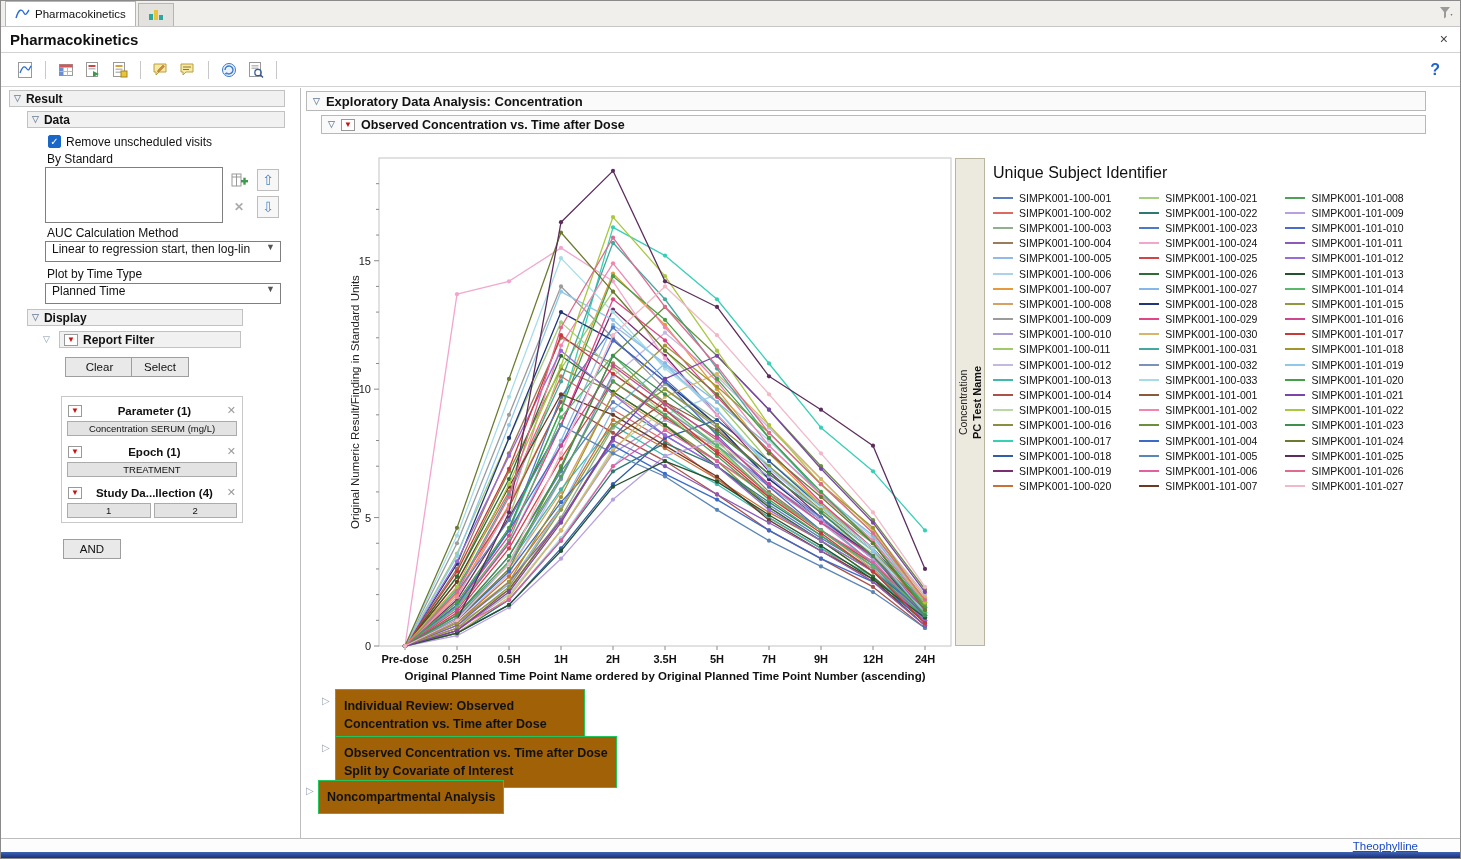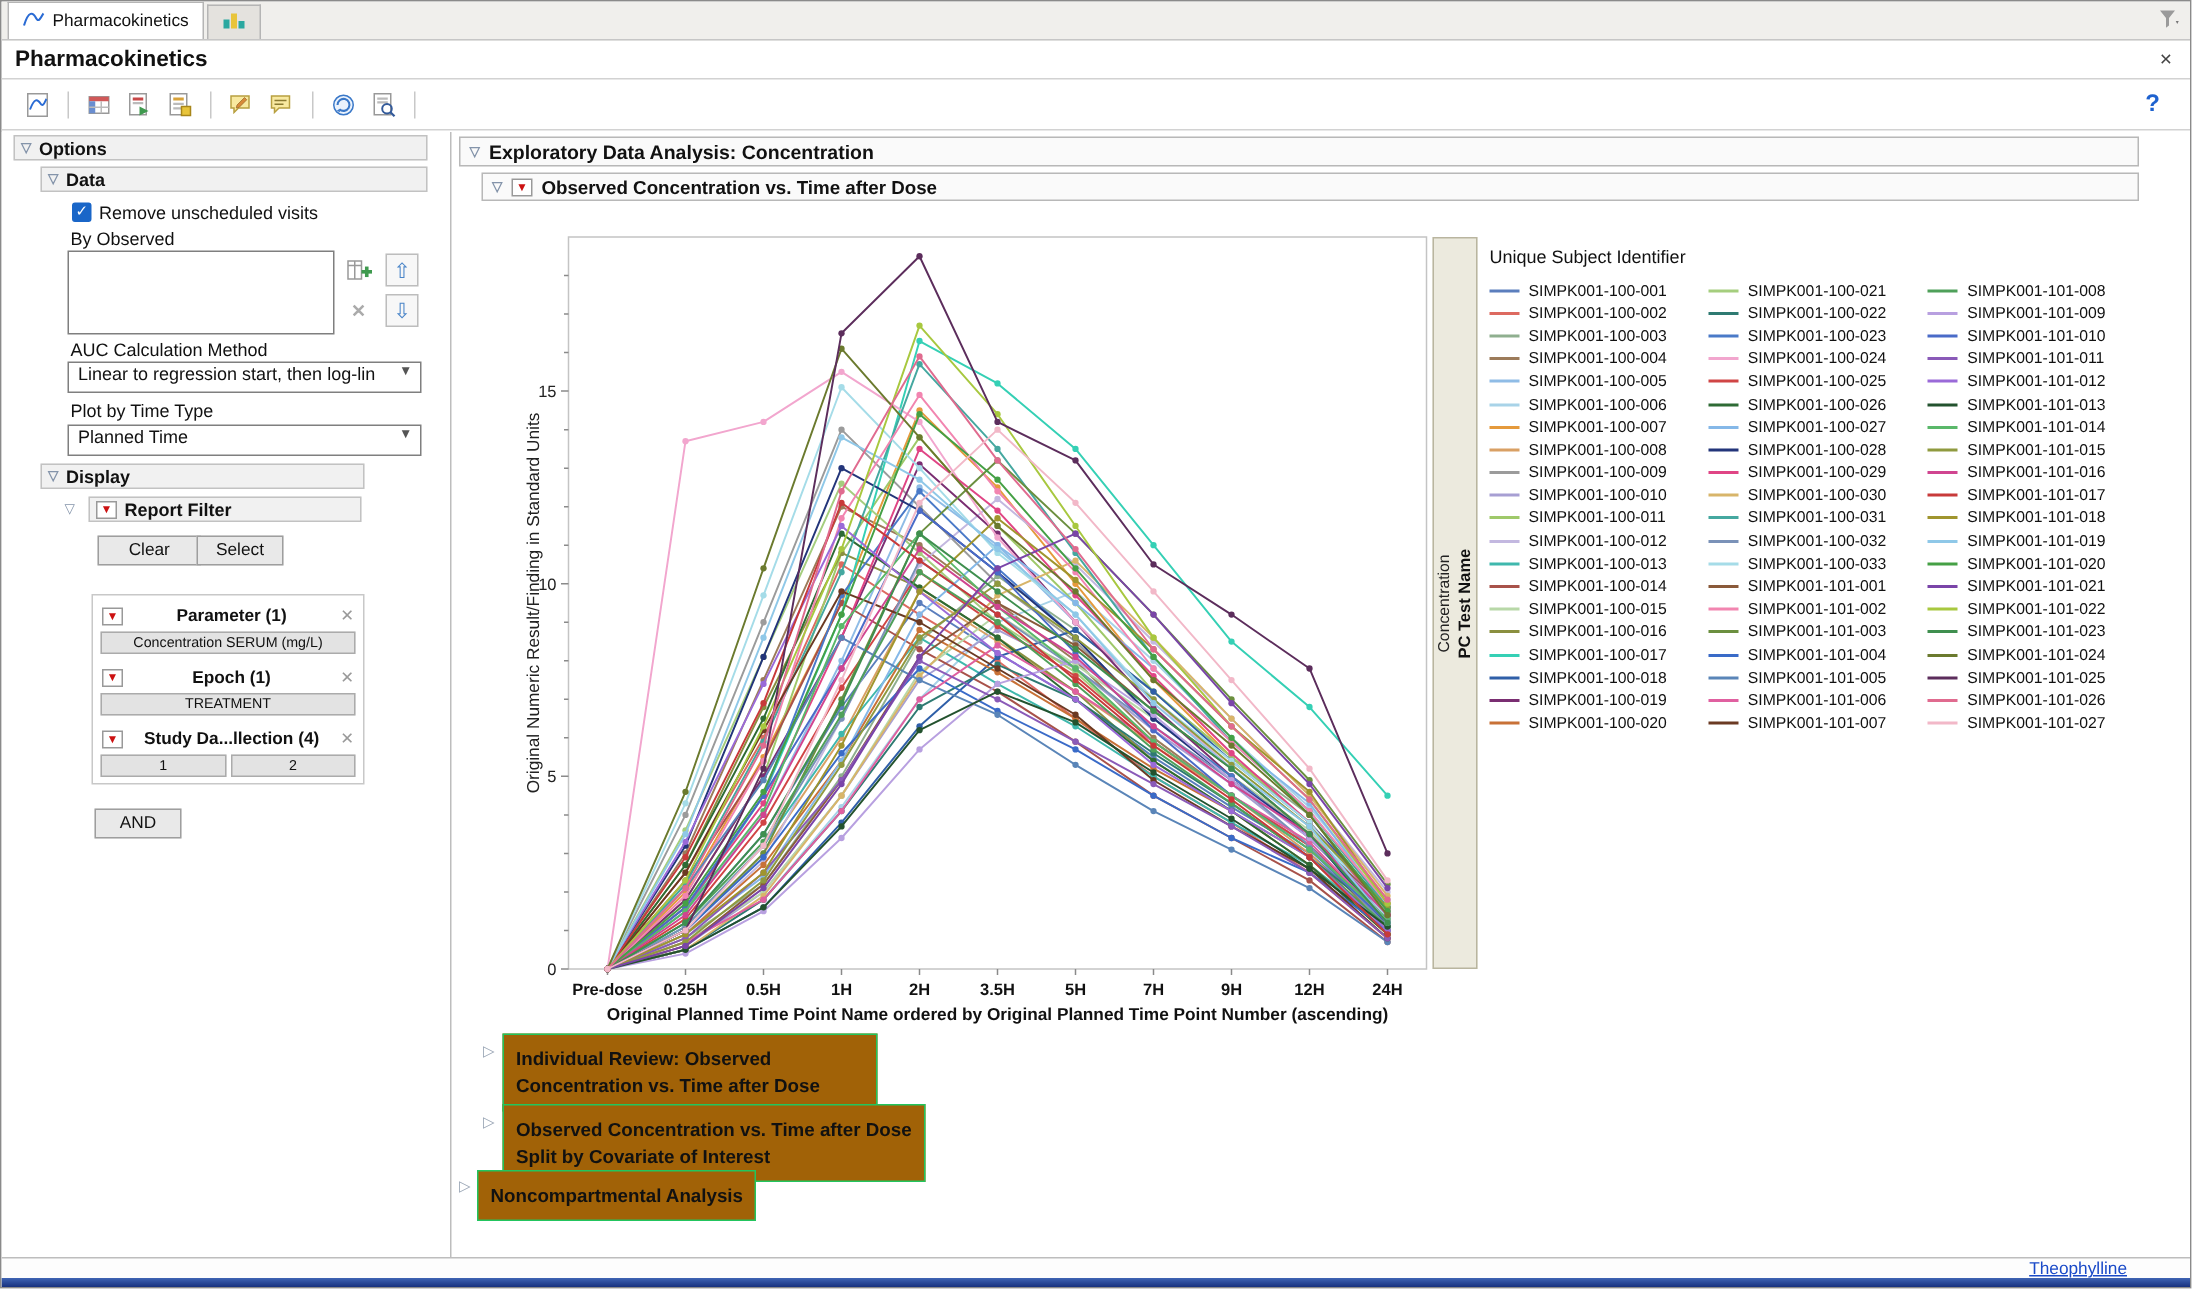--- a/index.html
+++ b/index.html
@@ -46,21 +46,21 @@
   
   .main { position:absolute; top:87px; left:301px; right:0; bottom:20px; background:#fff; overflow:hidden; }
   .mheader { position:absolute; background:#fafafa; border:1px solid #b8b8b8; display:flex; align-items:center; gap:6px; padding:0 6px; font-weight:bold; font-size:13px; height:20px; }
   .chart-svg { position:absolute; left:45px; top:62px; }
   svg text { font-family:"Liberation Sans", sans-serif; }
   .pc-strip { position:absolute; left:653px; top:70px; width:30px; height:488px; background:#ecead f; background:#eceade; border:1px solid #b9b59f; display:flex; }
   .pc-strip .vtxt { writing-mode:vertical-rl; transform:rotate(180deg); display:flex; align-items:center; justify-content:center; height:100%; }
   .pc-val { width:14px; font-size:10.5px; color:#222; }
   .pc-name { width:14px; font-size:11px; font-weight:bold; color:#111; }
   .legend { position:absolute; left:691px; top:76px; }
-  .legend-title { font-size:12px; margin-bottom:8px; }
+  .legend-title { font-size:16px; margin-bottom:8px; }
   #legend-grid { display:grid; grid-template-rows:repeat(20, 15.2px); grid-auto-flow:column; column-gap:28px; }
   .legend-item { display:flex; align-items:center; gap:6px; font-size:10.5px; }
   .legend-item .sw { width:20px; height:2px; flex:0 0 20px; }
   .legend-item .lbl { white-space:nowrap; }
   .cheader { position:absolute; background:#a16207; border:1px solid #22c55e; font-weight:bold; font-size:12.5px; padding:7px 8px; line-height:1.45; }
   .ctri { position:absolute; color:#98a4b4; font-size:10px; }
   
   .statusbar { position:absolute; left:0; right:0; bottom:6px; height:14px; border-top:1px solid #bdbdbd; background:#fdfdfd; }
   .statusbar .link { position:absolute; right:42px; top:1px; font-size:11.5px; color:#1a4ac8; text-decoration:underline; }
   .taskbar { position:absolute; left:0; right:0; bottom:0; height:6px; background:linear-gradient(#3f64b4,#17317e); }
@@ -166,31 +166,31 @@
           <line x1="13.3" y1="13.8" x2="16" y2="16.5" stroke="#335a9a" stroke-width="1.5"></line>
         </svg>
     </span>
     <span class="tsep"></span>
     <span class="thelp">?</span>
   </div>
 
   <div class="sidebar">
     <div class="oheader" style="top:2px; left:8px; width:276px;">
       <span class="tri">▽</span>
-      <span>Options</span>
+      <span>Result</span>
     </div>
     <div class="oheader" style="top:23px; left:26px; width:258px;">
       <span class="tri">▽</span>
       <span>Data</span>
     </div>
 
     <span class="cbx" style="top:47px; left:47px;">✓</span>
     <span class="lbl12" style="top:47px; left:65px;">Remove unscheduled visits</span>
 
-    <span class="lbl12" style="top:64px; left:46px;">By Observed</span>
+    <span class="lbl12" style="top:64px; left:46px;">By Standard</span>
     <div class="listbox" style="top:79px; left:44px; width:178px; height:56px;"></div>
 
     <span class="sbtn" style="top:81px; left:227px;">
       <svg width="17" height="17" viewBox="0 0 17 17">
           <rect x="1" y="2" width="9" height="12" fill="#fff" stroke="#999"></rect>
           <line x1="1" y1="5" x2="10" y2="5" stroke="#999"></line>
           <line x1="5.5" y1="2" x2="5.5" y2="14" stroke="#999"></line>
           <rect x="10" y="8" width="7" height="2.4" fill="#3f9a4f"></rect>
           <rect x="12.3" y="5.7" width="2.4" height="7" fill="#3f9a4f"></rect>
         </svg>

